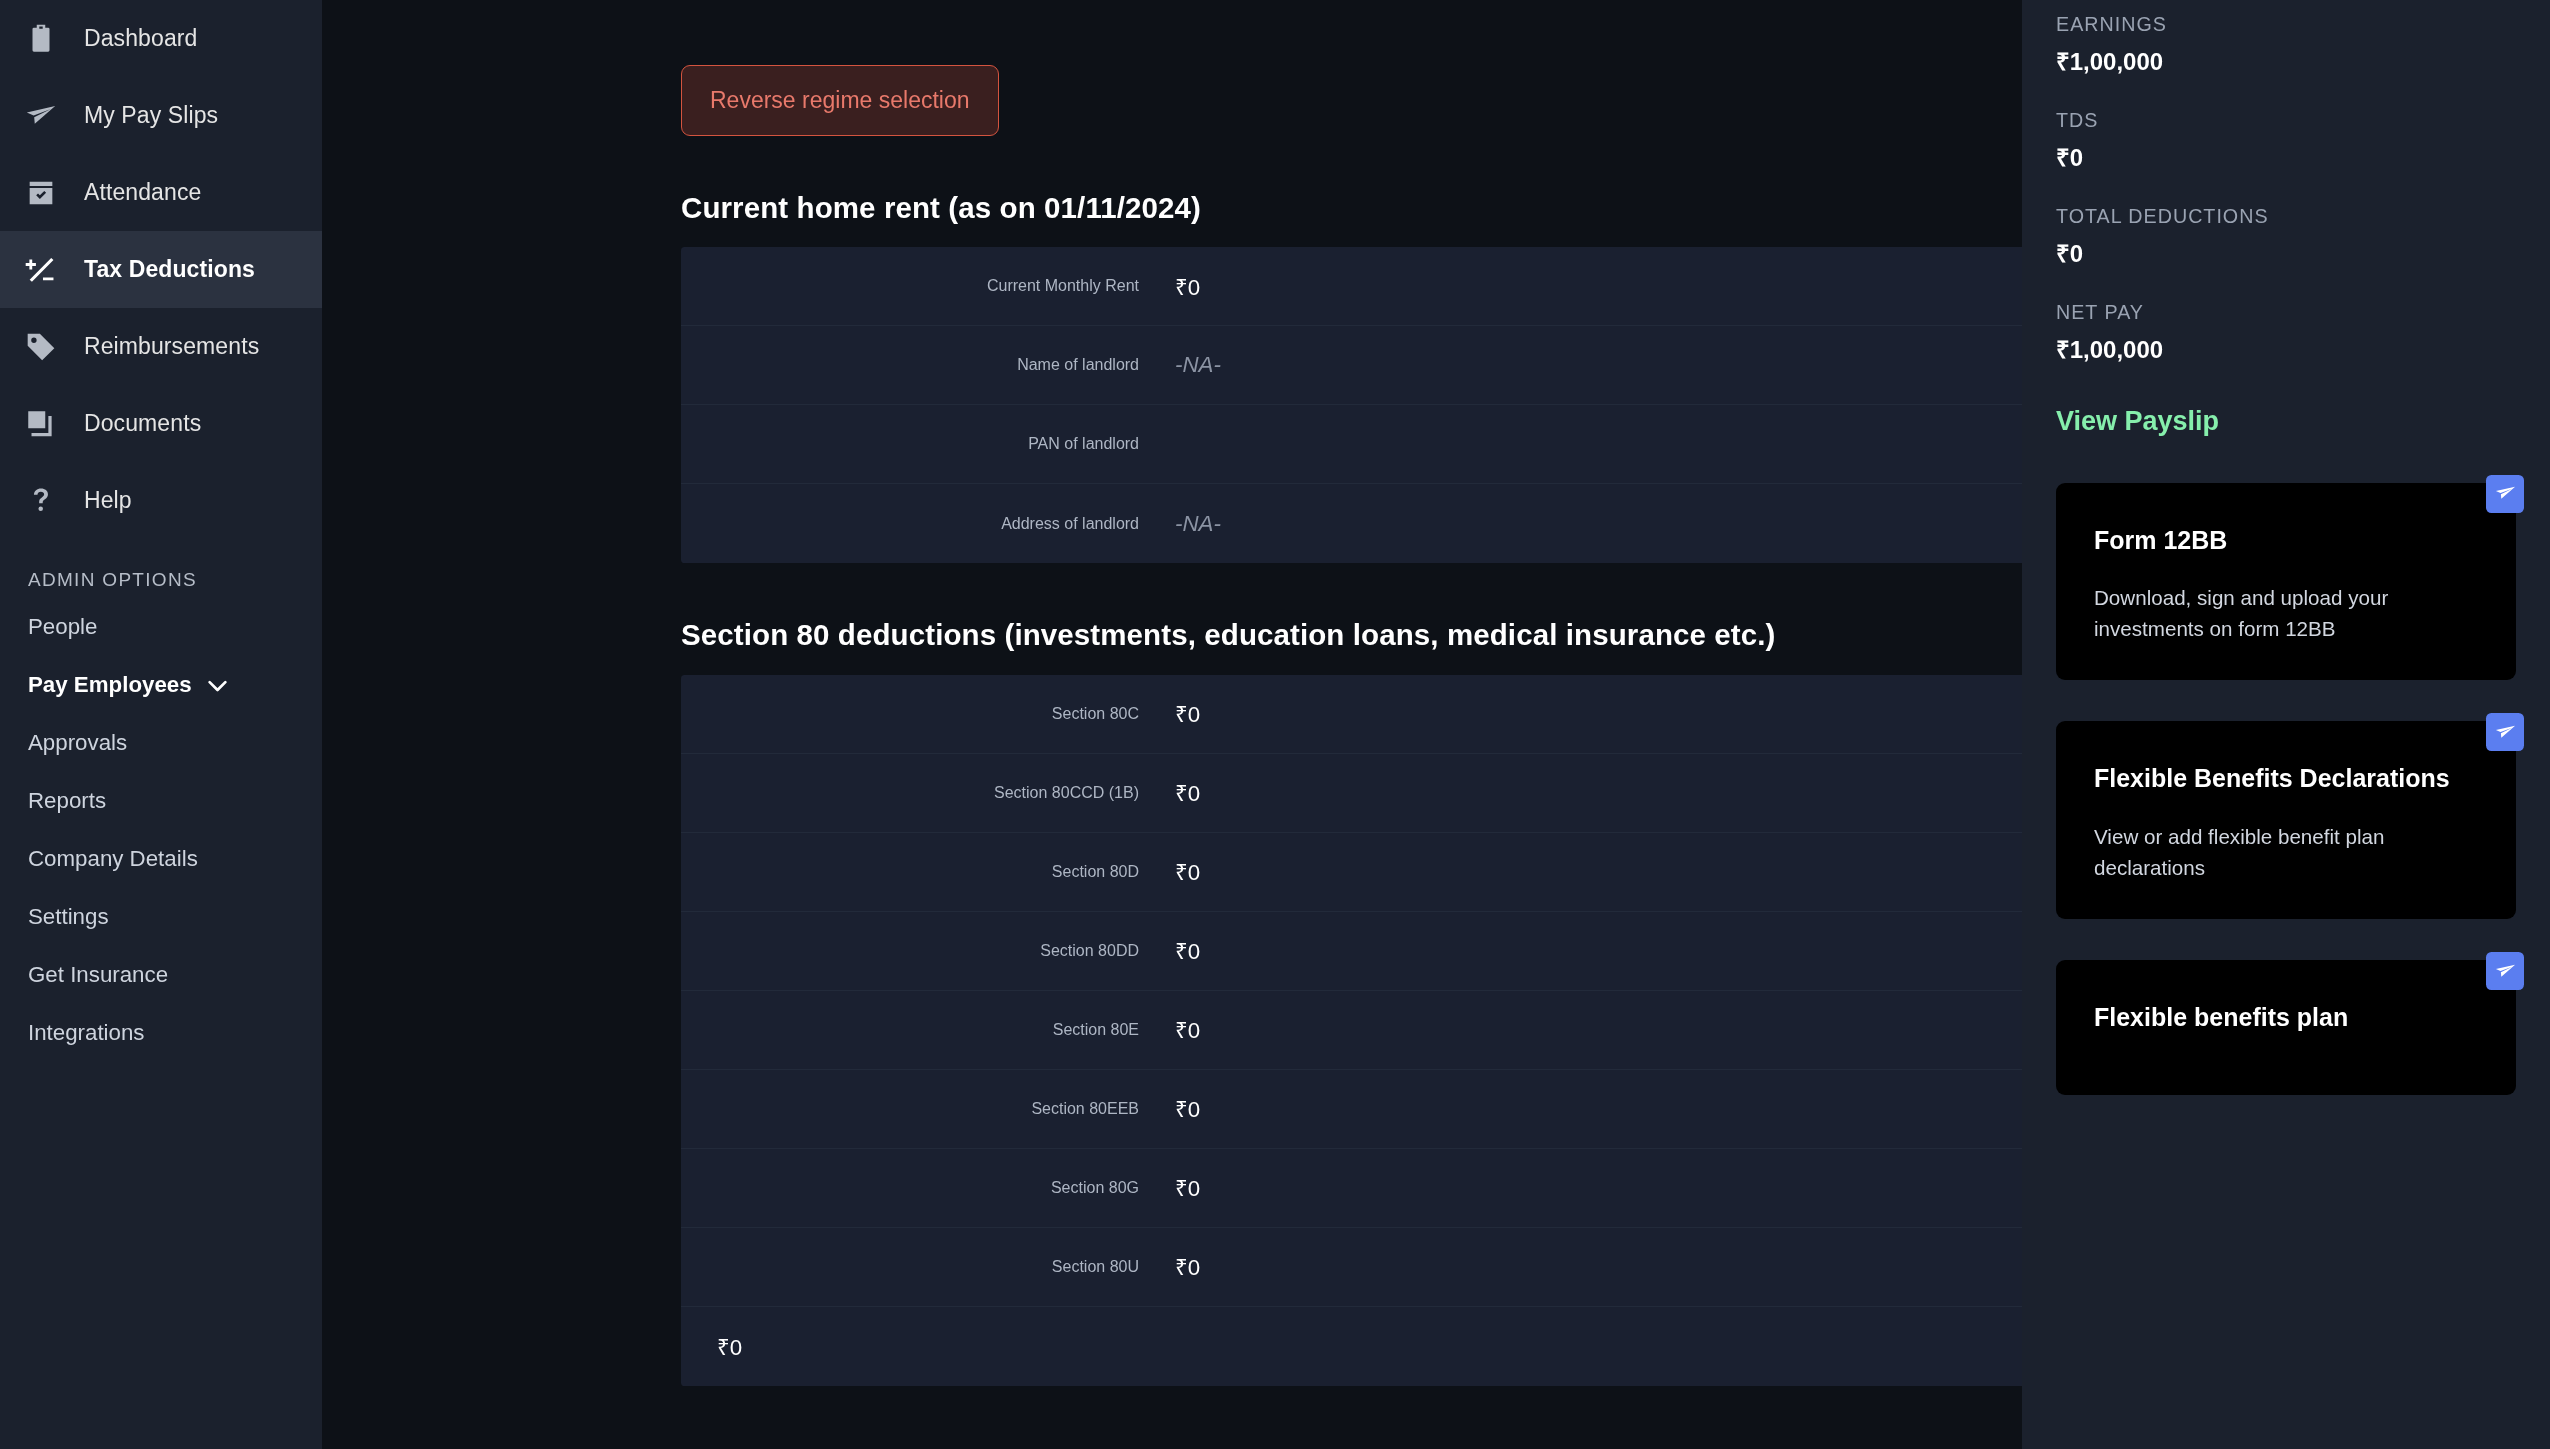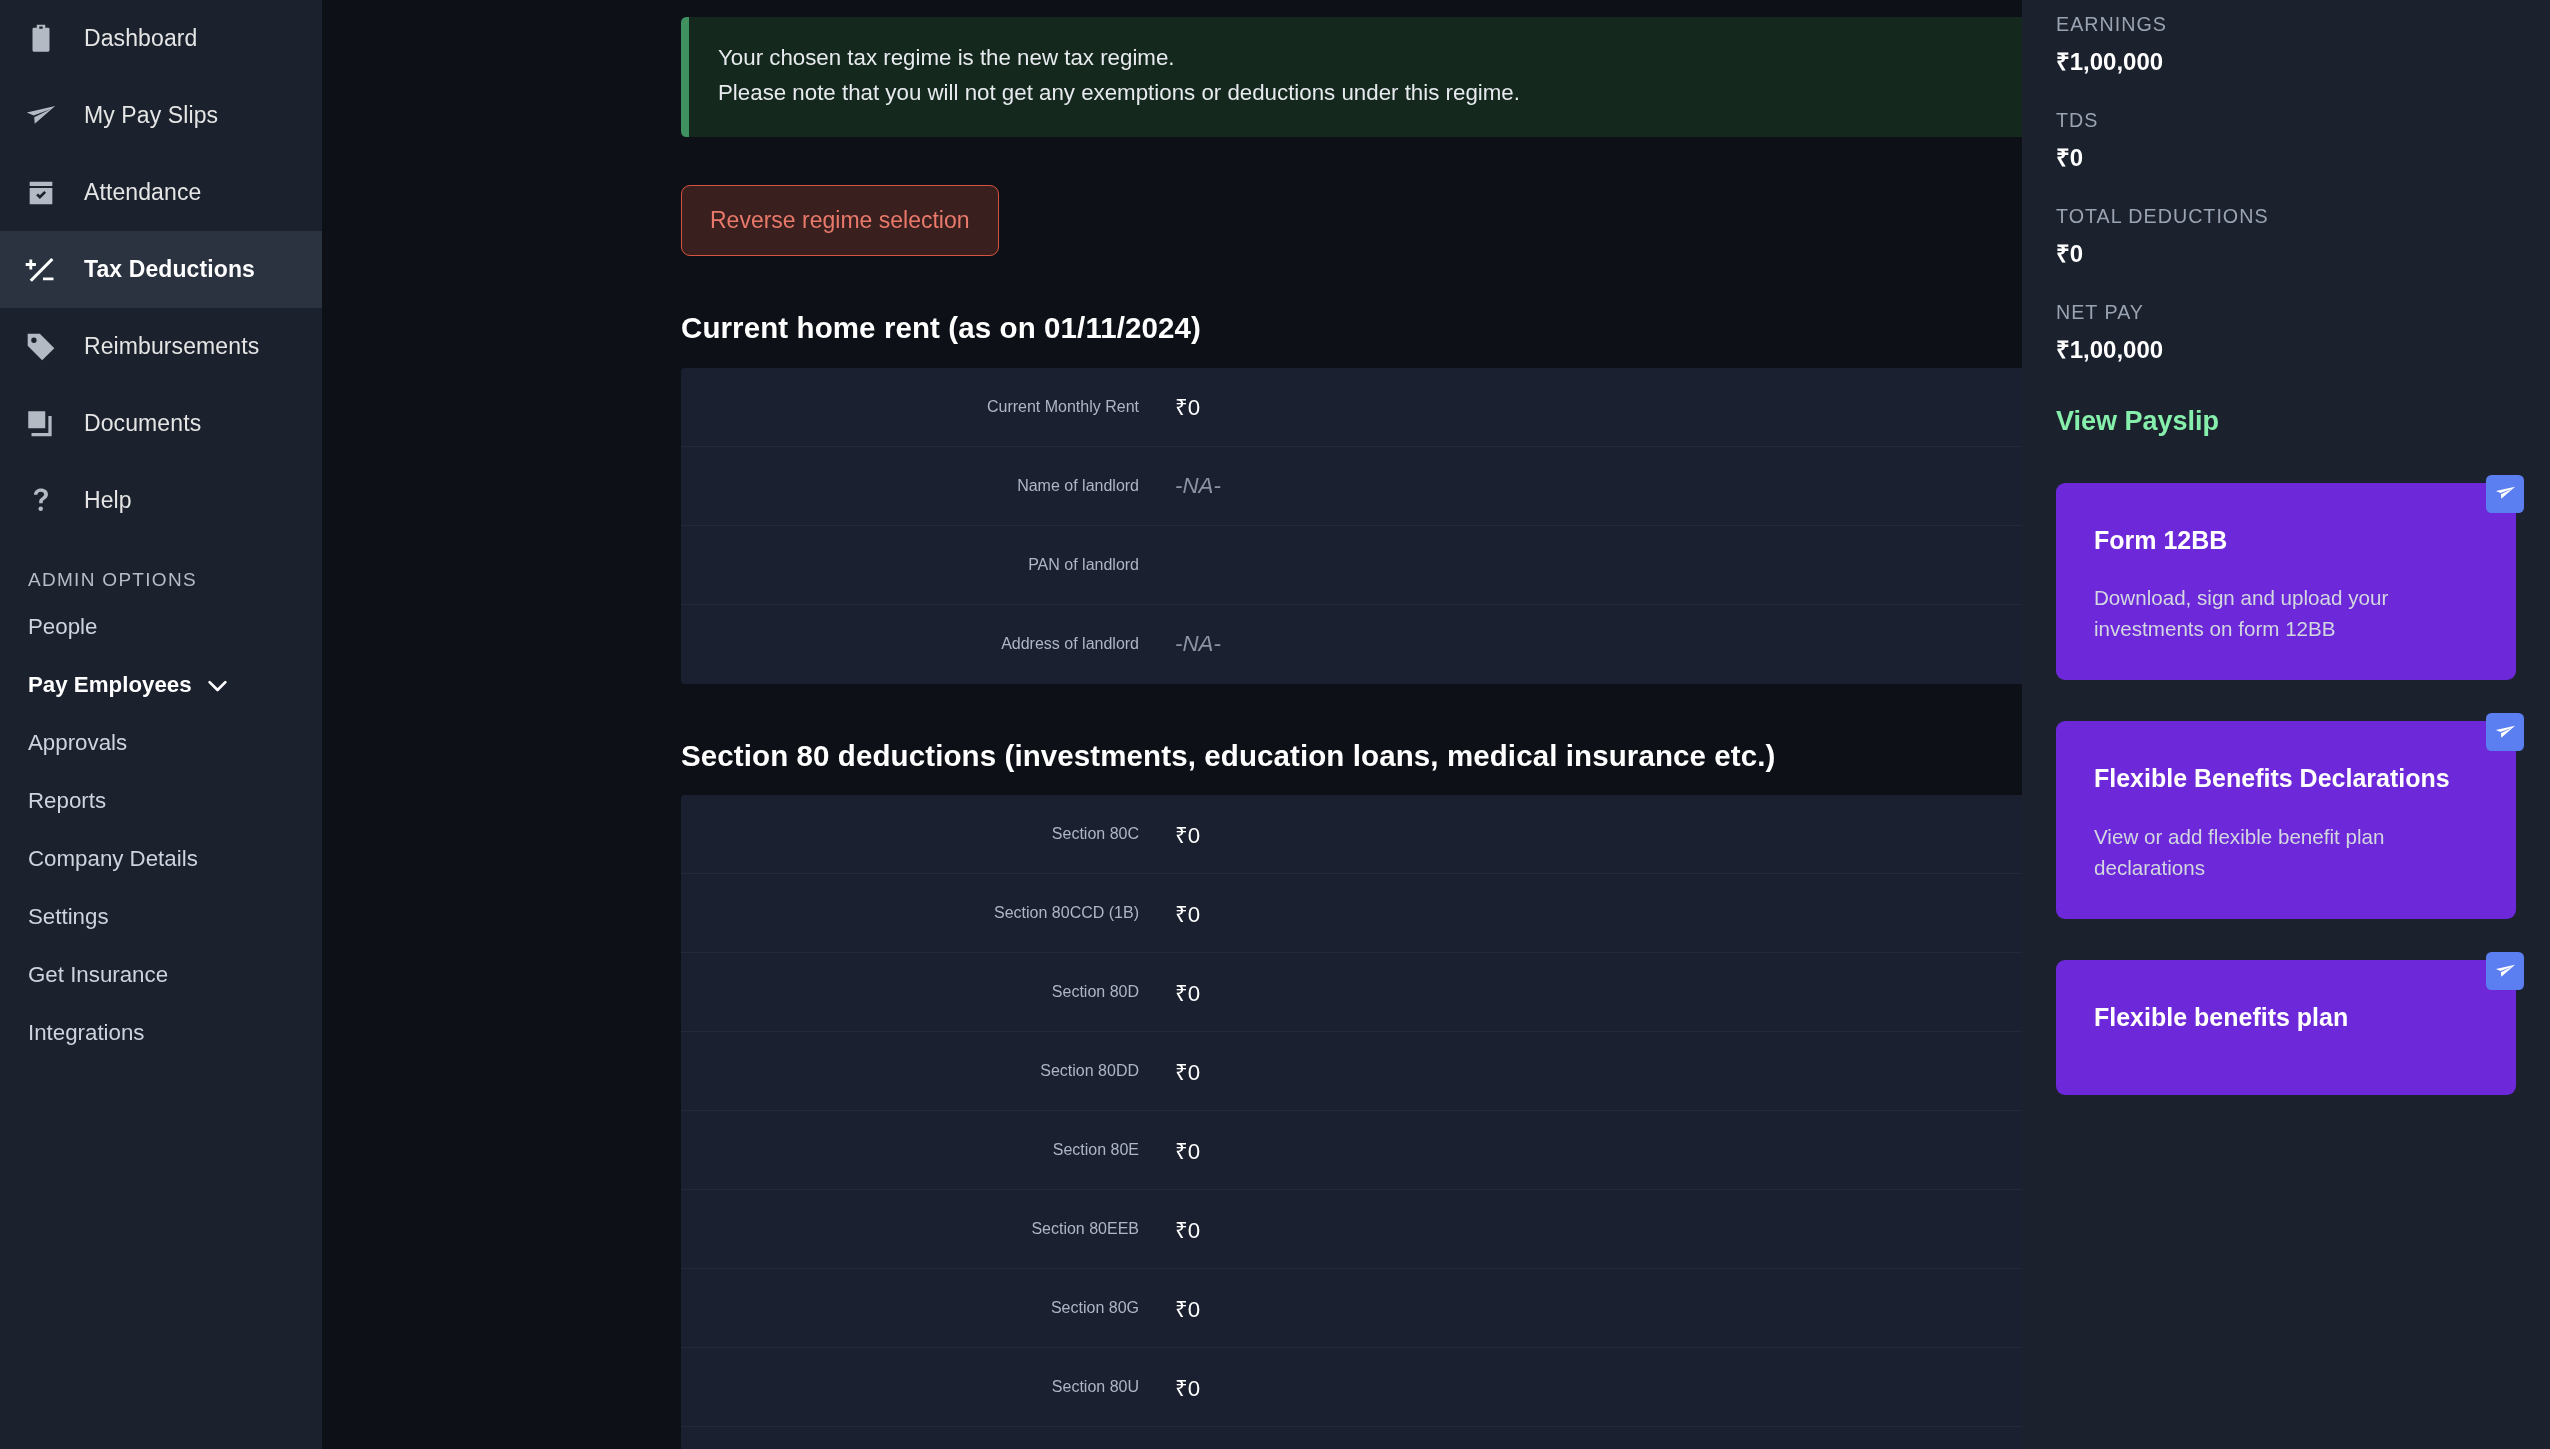--- a/index.html
+++ b/index.html
@@ -134,21 +134,21 @@
     margin-bottom: 8px;
   }
   .stat-value { font-size: 24px; font-weight: bold; color: #ffffff; }
   .view-payslip {
     font-size: 27px; color: #86efac; cursor: pointer;
     margin: 41px 0 46px 0;
     font-weight: bold;
   }
   .card {
     position: relative;
-    background: #6d28d9;
+    background: #000000;
     border-radius: 9px;
     padding: 41px 38px 36px 38px;
     margin-bottom: 41px;
     min-height: 132px;
     cursor: pointer;
   }
   .card-badge {
     position: absolute; top: -8px; right: -8px;
     width: 38px; height: 38px;
     background: #5b7ef0;
@@ -255,24 +255,20 @@
         </div>
         <div class="admin-item">
           <span>Integrations</span>
         </div>
       </div>
   </nav>
 
   <main class="main">
     <div class="main-inner">
 
-      <div class="alert">
-        <p>Your chosen tax regime is the new tax regime.</p>
-        <p>Please note that you will not get any exemptions or deductions under this regime.</p>
-      </div>
 
       <button class="btn-danger">Reverse regime selection</button>
 
       <div class="sec-head">
         <div class="sec-title">Current home rent (as on 01/11/2024)</div>
 
       </div>
       <div class="kv-table" id="rent-table">
           <div class="kv-row">
             <div class="kv-label">Current Monthly Rent</div>

